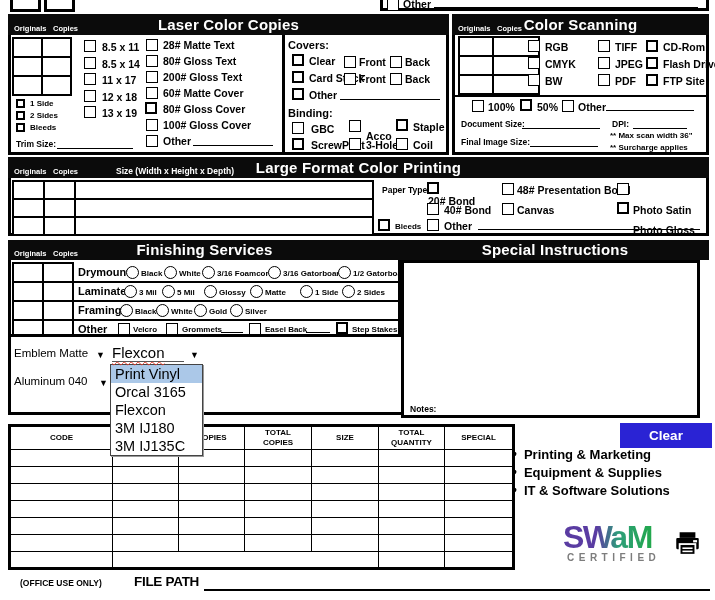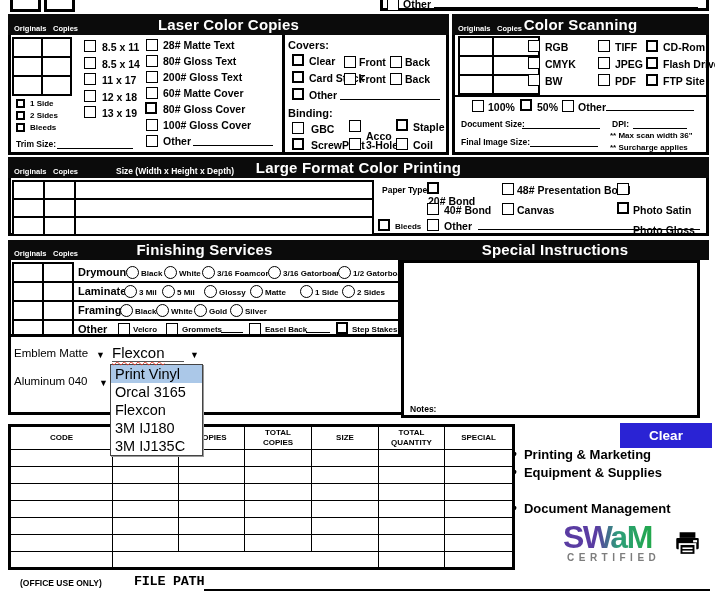--- a/index.html
+++ b/index.html
@@ -418,31 +418,31 @@
           <td colspan="4"></td>
           <td></td>
           <td></td>
         </tr>
   </tbody>
     </table>
 
   <button class="clear-btn">Clear</button>
   <div class="svc" style="top:446px;"><span class="blt">•</span><span>Printing &amp; Marketing</span></div>
   <div class="svc" style="top:464px;"><span class="blt">•</span><span>Equipment &amp; Supplies</span></div>
-  <div class="svc" style="top:500px;"><span class="blt">•</span><span>Document Management</span></div>
+  <div class="svc" style="top:482px;"><span class="blt">•</span><span>IT &amp; Software Solutions</span></div>
 
   <div class="swam">SWaM</div>
   <div class="cert">CERTIFIED</div>
 
   <svg class="abs" style="left:674px; top:530px;" width="27" height="27" viewBox="0 0 24 24">
     <rect x="5" y="2" width="14" height="5" fill="#000"></rect>
     <rect x="2" y="7" width="20" height="10" rx="1" fill="#000"></rect>
     <rect x="17" y="9" width="3.5" height="2" fill="#fff"></rect>
     <rect x="5" y="12.5" width="14" height="9.5" fill="#000" stroke="#fff" stroke-width="1.6"></rect>
     <rect x="7.5" y="15.5" width="9" height="1.4" fill="#fff"></rect>
     <rect x="7.5" y="18.3" width="9" height="1.4" fill="#fff"></rect>
   </svg>
 
   <div class="lb sm" style="left:20px; top:578px;">(OFFICE USE ONLY)</div>
-  <div class="lb" style="left:134px; top:574px; font-size:13.5px; letter-spacing:-0.3px;font-family:Liberation Mono, monospace;">FILE PATH</div>
+  <div class="lb" style="left:134px; top:574px; font-size:13.5px; letter-spacing:-0.3px;">FILE PATH</div>
   <div class="fill" style="left:204px; top:577px; width:506px; height:14px; border-bottom-width:2px;"></div>
 
 </div>
 
 </body></html>

